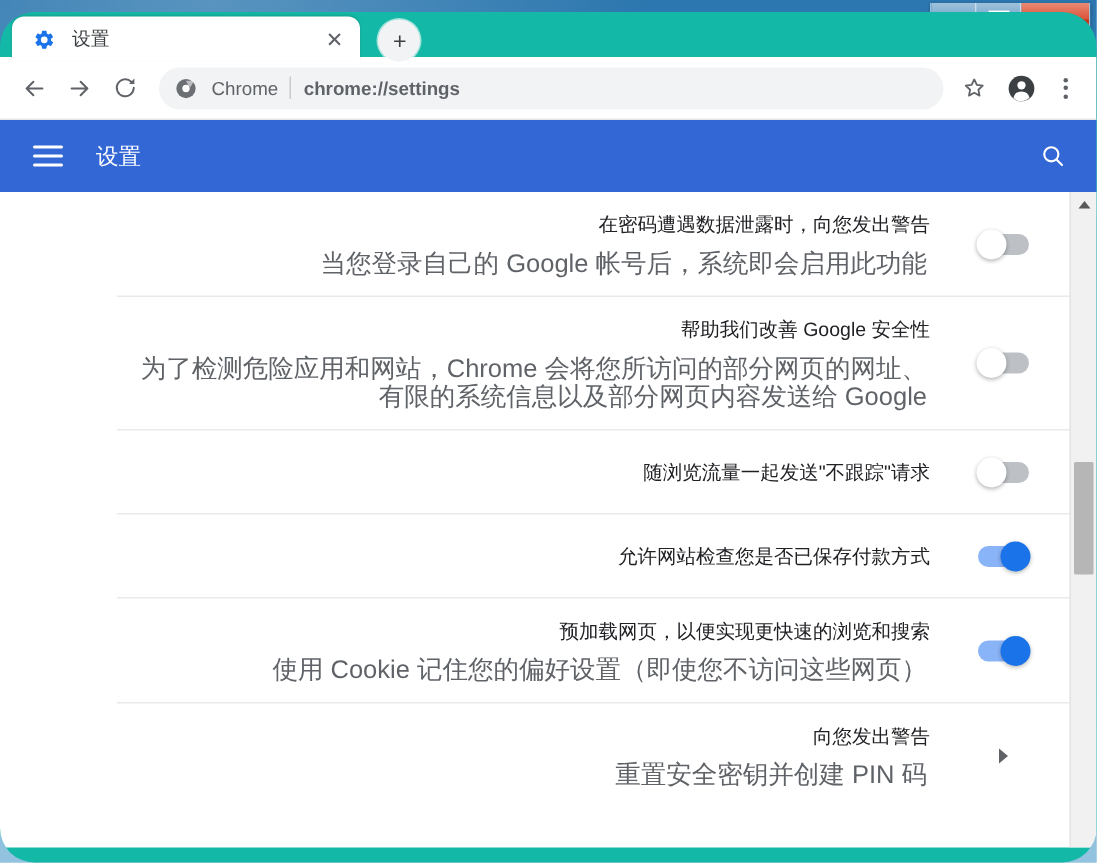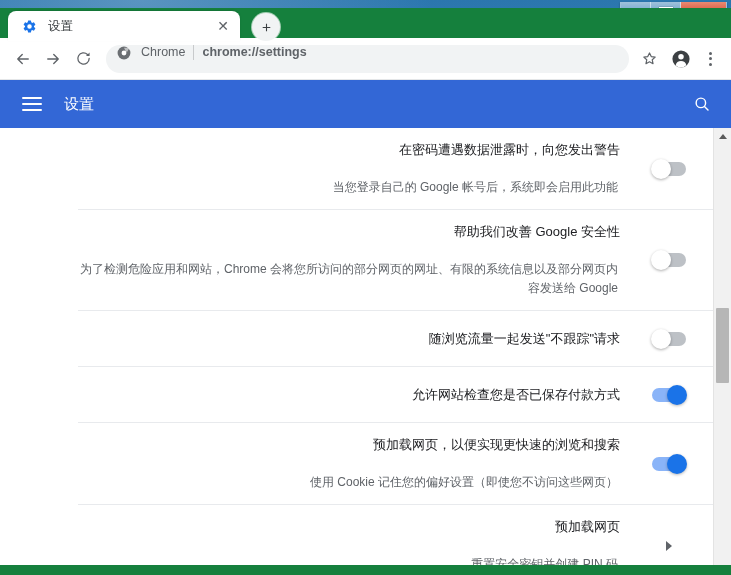--- a/index.html
+++ b/index.html
@@ -78,22 +78,23 @@
     line-height: 1;
   }
 
   
   #browser {
     position: absolute;
     left: 0;
     top: 8px;
     width: 731px;
     height: 567px;
-    background: #15803d;
-    overflow: hidden;
+    background: #14b8a6;
+    overflow: hidden;
+    border-radius: 23px;
   }
 
   
   #tabstrip {
     position: relative;
     height: 30px;
     background: transparent;
   }
   #tab {
     position: absolute;
@@ -169,20 +170,21 @@
     flex: 0 0 30px;
     border-radius: 15px;
   }
   #omnibox {
     flex: 1 1 auto;
     height: 28px;
     margin: 0 6px 0 8px;
     background: #f1f3f4;
     border-radius: 14px;
     display: flex;
+    align-items: center;
     padding: 0 10px;
     box-sizing: border-box;
     min-width: 0;
   }
   #omni-icon {
     width: 16px; height: 16px;
     flex: 0 0 16px;
     display: flex;
     align-items: center;
     justify-content: center;
@@ -300,24 +302,24 @@
     flex: 1 1 auto;
     padding: 12px 24px 12px 0;
     min-width: 0;
   }
   .row-title {
     font-size: 13px;
     color: #202124;
     line-height: 20px;
   }
   .row-sub {
-    font-size: 12px;
+    font-size: 17px;
     color: #5f6368;
     line-height: 19px;
-    margin-top: 18px;
+    margin-top: 6px;
     max-width: 540px;
   }
   .row-ctl {
     flex: 0 0 auto;
     display: flex;
     align-items: center;
     justify-content: center;
     width: 50px;
   }
 
@@ -548,21 +550,21 @@
         <div class="row-ctl">
           <div class="toggle on">
             <span class="knob"></span>
           </div>
         </div>
       </div>
 
 
       <div class="row">
         <div class="row-text">
-          <div class="row-title">预加载网页</div>
+          <div class="row-title">向您发出警告</div>
           <div class="row-sub">重置安全密钥并创建 PIN 码</div>
         </div>
         <div class="row-ctl">
           <span class="arrow-icon"></span>
         </div>
       </div>
 
     </div>
 
     <div id="scrollbar">

